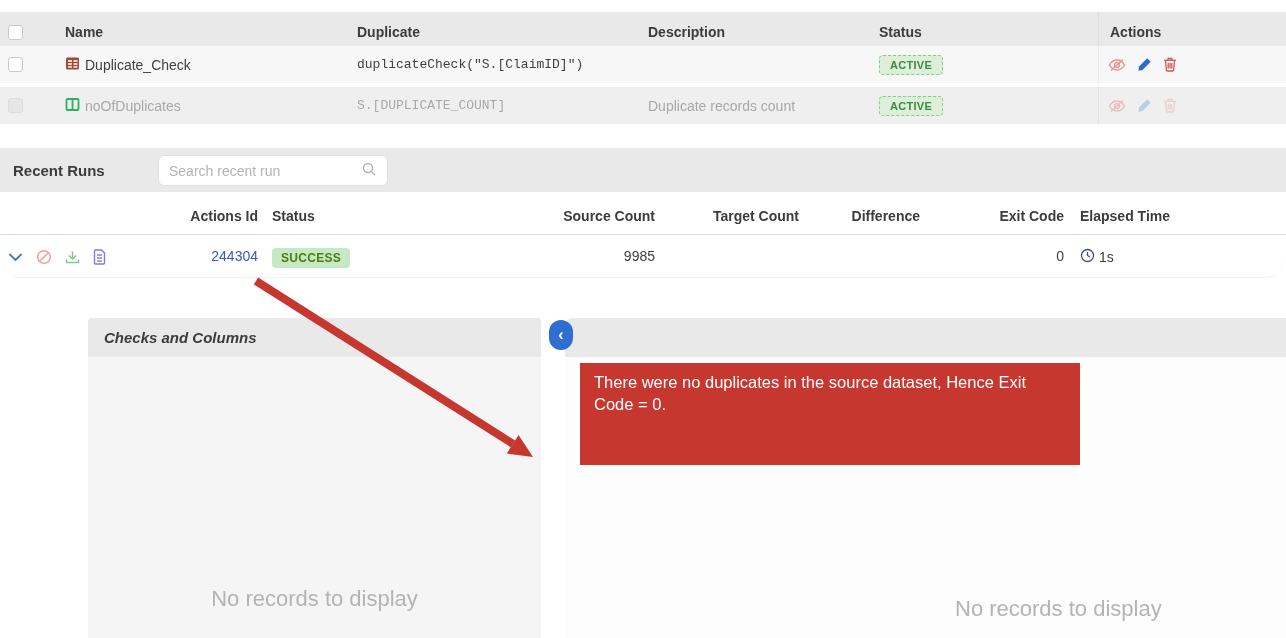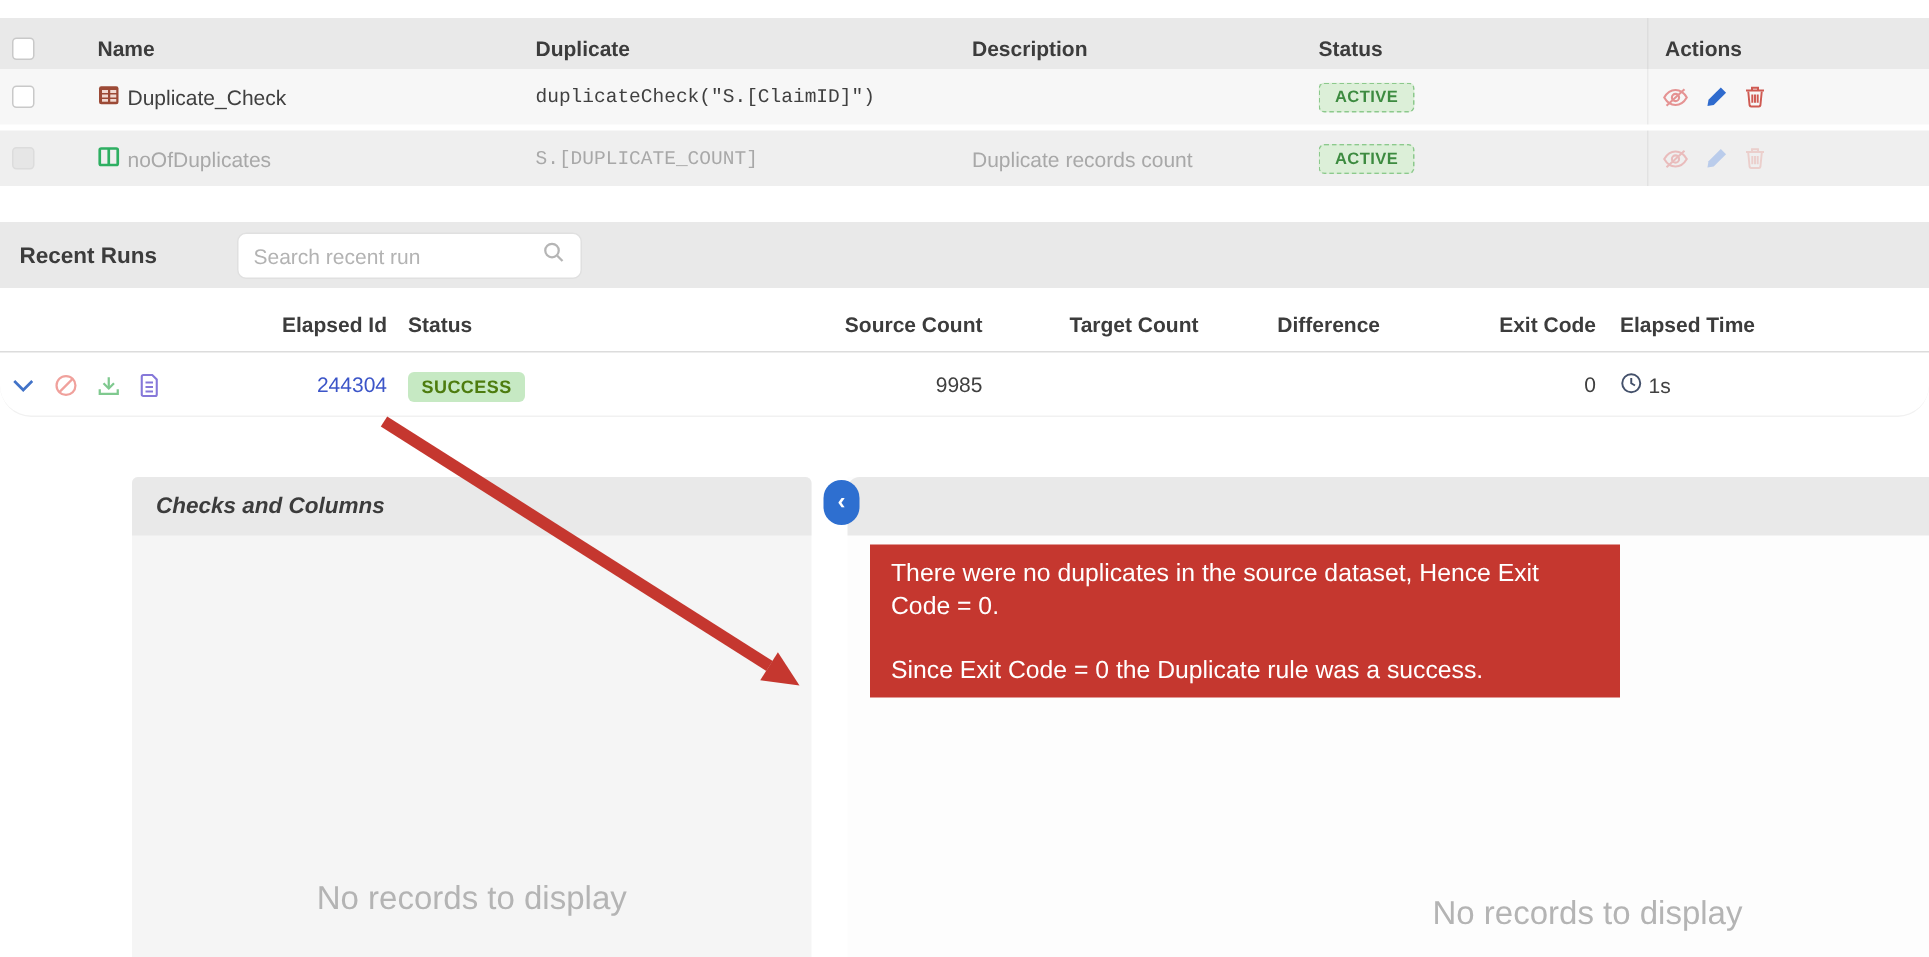--- a/index.html
+++ b/index.html
@@ -185,21 +185,21 @@
     <span>
       <svg width="16" height="16" viewBox="0 0 16 16" fill="none" stroke="#b5b5b5" stroke-width="1.5">
           <circle cx="7" cy="7" r="4.5"></circle>
           <line x1="10.5" y1="10.5" x2="14" y2="14"></line>
         </svg>
     </span>
   </div>
 </div>
 
 <div class="runs-header">
-  <span class="r-id">Elapsed Id</span>
+  <span class="r-id">Actions Id</span>
   <span class="r-status">Status</span>
   <span class="r-src">Source Count</span>
   <span class="r-tgt">Target Count</span>
   <span class="r-diff">Difference</span>
   <span class="r-exit">Exit Code</span>
   <span class="r-elapsed">Elapsed Time</span>
 </div>
 
 <div class="run-row">
   <span class="run-icons">
@@ -249,21 +249,20 @@
 
 <div class="panel-left">
   <div class="p-head">Checks and Columns</div>
   <div class="empty-msg empty-left">No records to display</div>
 </div>
 
 <div class="panel-right">
   <div class="p-head"></div>
   <div class="annotation-box">
     <div class="line1">There were no duplicates in the source dataset, Hence Exit Code = 0.</div>
-    <div class="line2">Since Exit Code = 0 the Duplicate rule was a success.</div>
   </div>
   <div class="empty-msg empty-right">No records to display</div>
 </div>
 
 <div class="collapse-btn">
   <span>‹</span>
 </div>
 
 <svg class="arrow-layer">
   <line x1="256" y1="281" x2="513" y2="444" stroke="#c5372f" stroke-width="8"></line>

